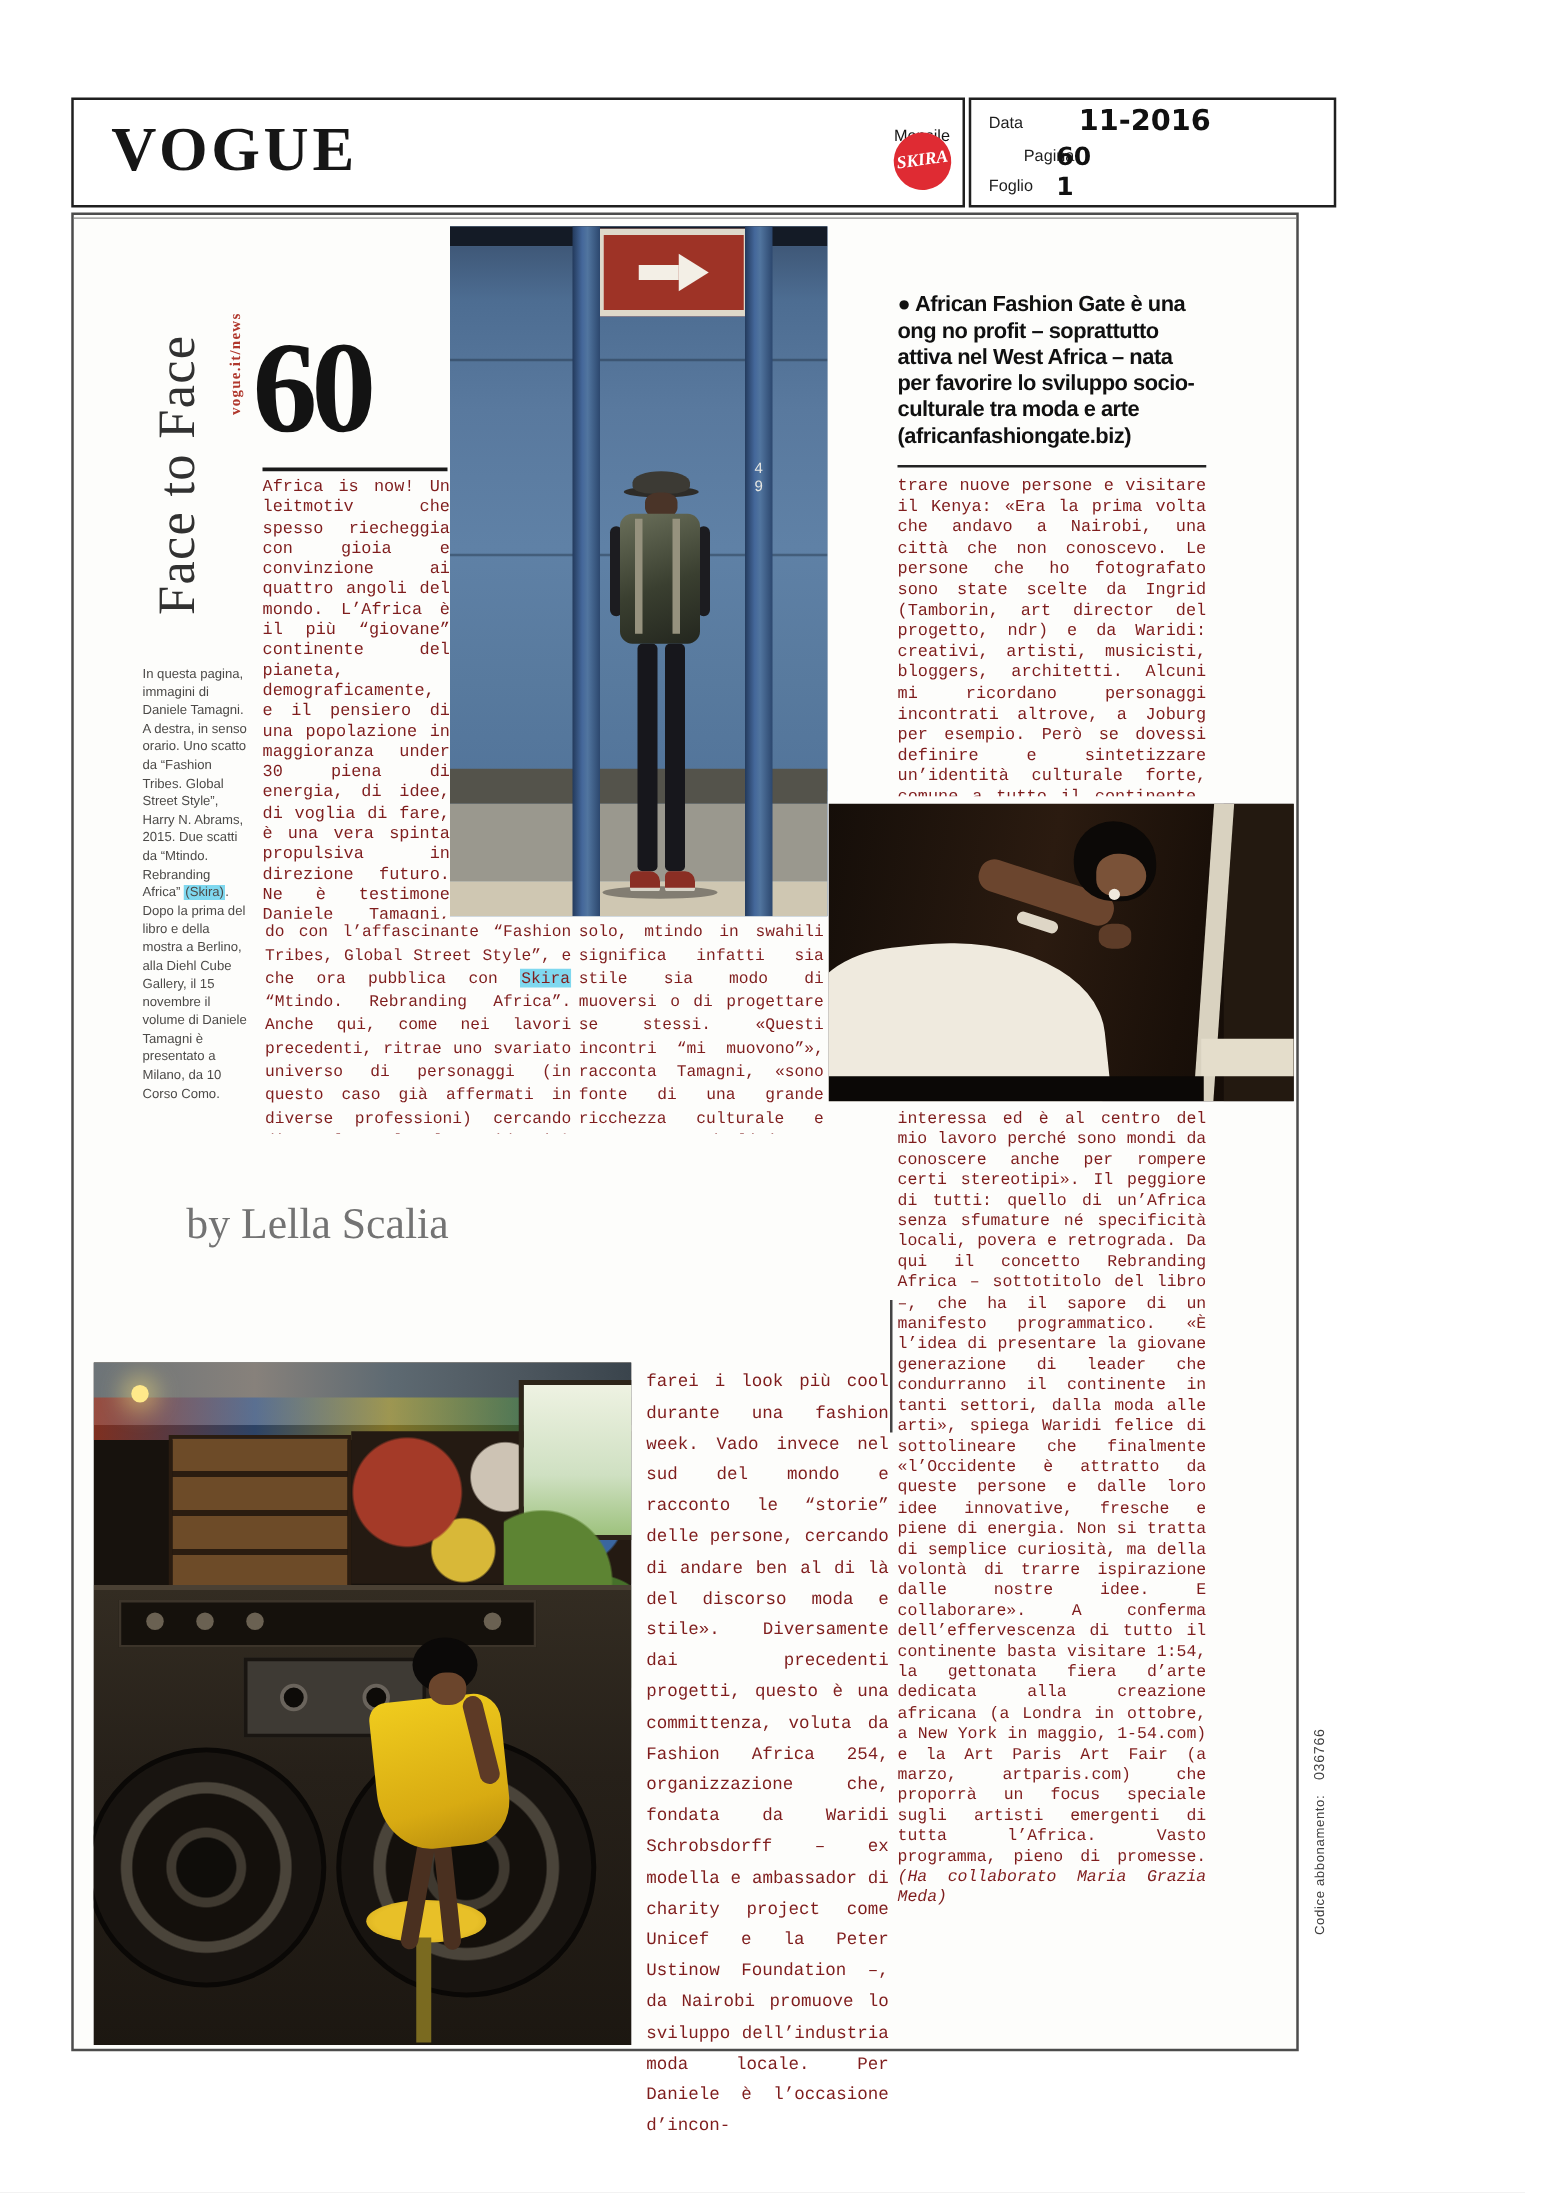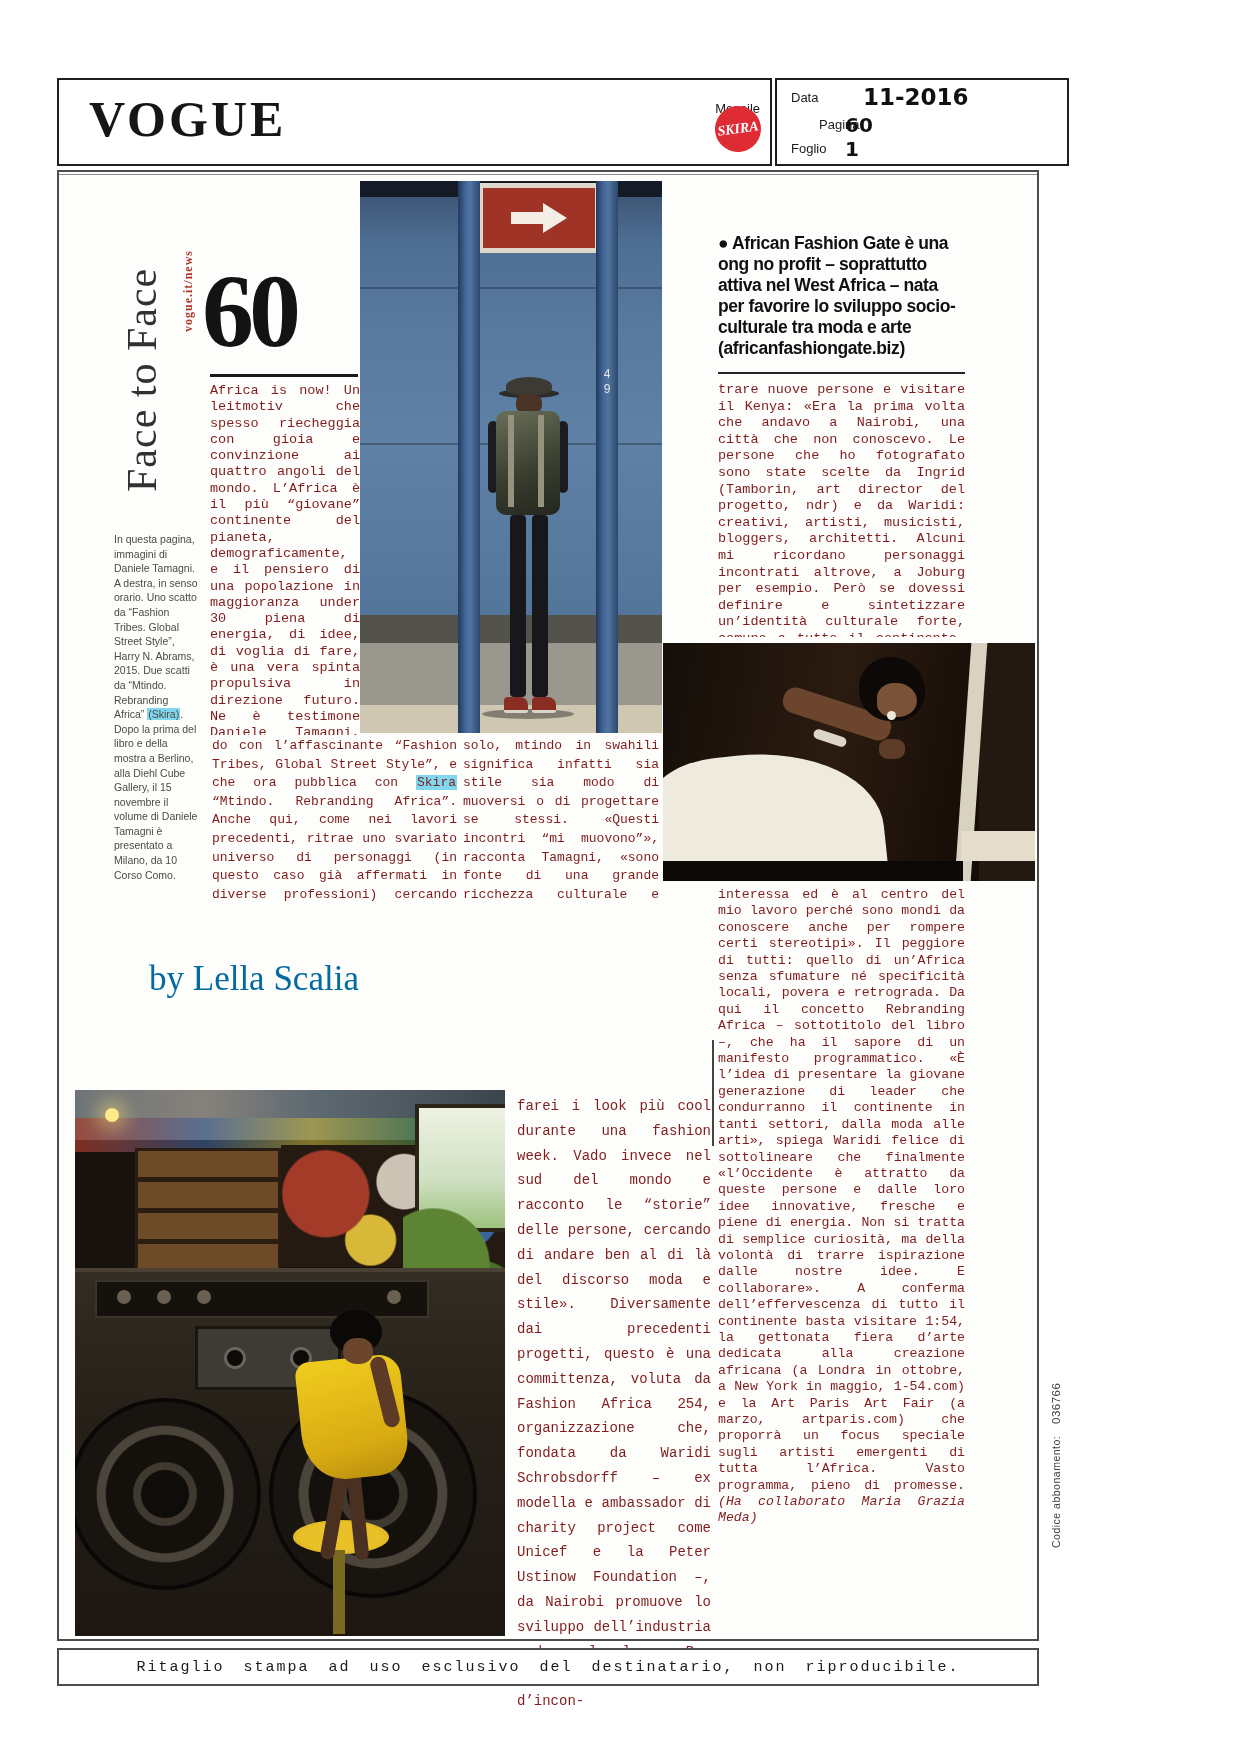--- a/index.html
+++ b/index.html
@@ -45,21 +45,21 @@
   #right-bold{left:718px;top:233px;width:250px;font-family:"Liberation Sans",sans-serif;
               font-weight:700;font-size:17.5px;line-height:21px;letter-spacing:-0.4px;color:#101010;}
   #right-rule{left:718px;top:372px;width:247px;height:2px;background:#232323;}
   #rcol-a{left:718px;top:382px;width:247px;height:255px;overflow:hidden;
           font-size:13.5px;line-height:16.6px;}
   #rcol-b{left:718px;top:887px;width:247px;font-size:13.2px;line-height:16.4px;}
   #closing-credit{font-style:italic;}
   #headline{left:127px;top:891px;font-family:"Liberation Serif",serif;font-size:64px;
             line-height:1;color:#222;letter-spacing:-1px;}
   #byline{left:149px;top:961px;font-family:"Liberation Serif",serif;font-size:35px;
-          line-height:1;color:#0369a1;}
+          line-height:1;color:#737373;}
   #standfirst{left:213px;top:1011px;width:500px;font-family:"Liberation Serif",serif;
               font-size:22.5px;line-height:27.8px;color:#312f2d;}
   #vline{left:712px;top:1040px;width:2px;height:106px;background:#444;}
   #bottom-col{left:517px;top:1094px;width:194px;font-size:14px;line-height:24.8px;}
   
   #photo-street{left:360px;top:181px;width:302px;height:552px;overflow:hidden;background:#59799e;}
   .ps-topband{left:0;top:0;width:302px;height:16px;background:#141b26;}
   .ps-wall{left:0;top:16px;width:302px;height:436px;
            background:linear-gradient(180deg,#3f5878 0%,#4d6d92 10%,#59799e 30%,#5f81a6 55%,#587a9e 80%,#52749a 100%);}
   .ps-seam{left:0;width:302px;height:2px;background:rgba(18,28,44,.35);}
@@ -265,17 +265,16 @@
     <div class="abs pb-stool"></div>
     <div class="abs pb-stool-leg"></div>
     <div class="abs pb-leg" style="left:252px;transform:rotate(10deg);"></div>
     <div class="abs pb-leg" style="left:276px;transform:rotate(-6deg);"></div>
     <div class="abs pb-dress"></div>
     <div class="abs pb-arm"></div>
     <div class="abs pb-hair"></div>
     <div class="abs pb-face"></div>
   </div>
 
-  <div class="abs" id="footer-strip">Ritaglio stampa ad uso esclusivo del destinatario, non riproducibile.</div>
 
   <div class="abs" id="side-note"><span>Codice abbonamento:</span><span class="side-num">036766</span></div>
 
 </div>
 
 </body></html>

